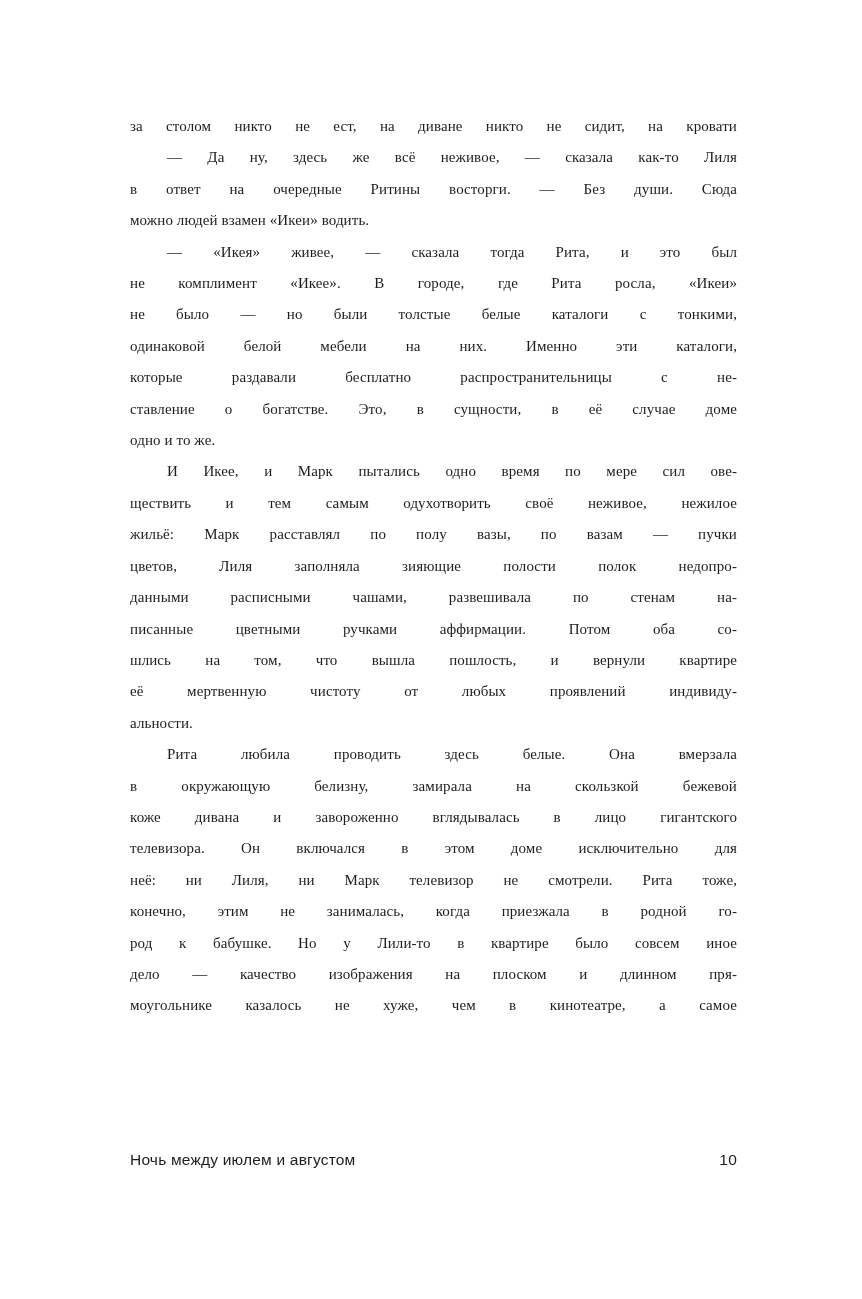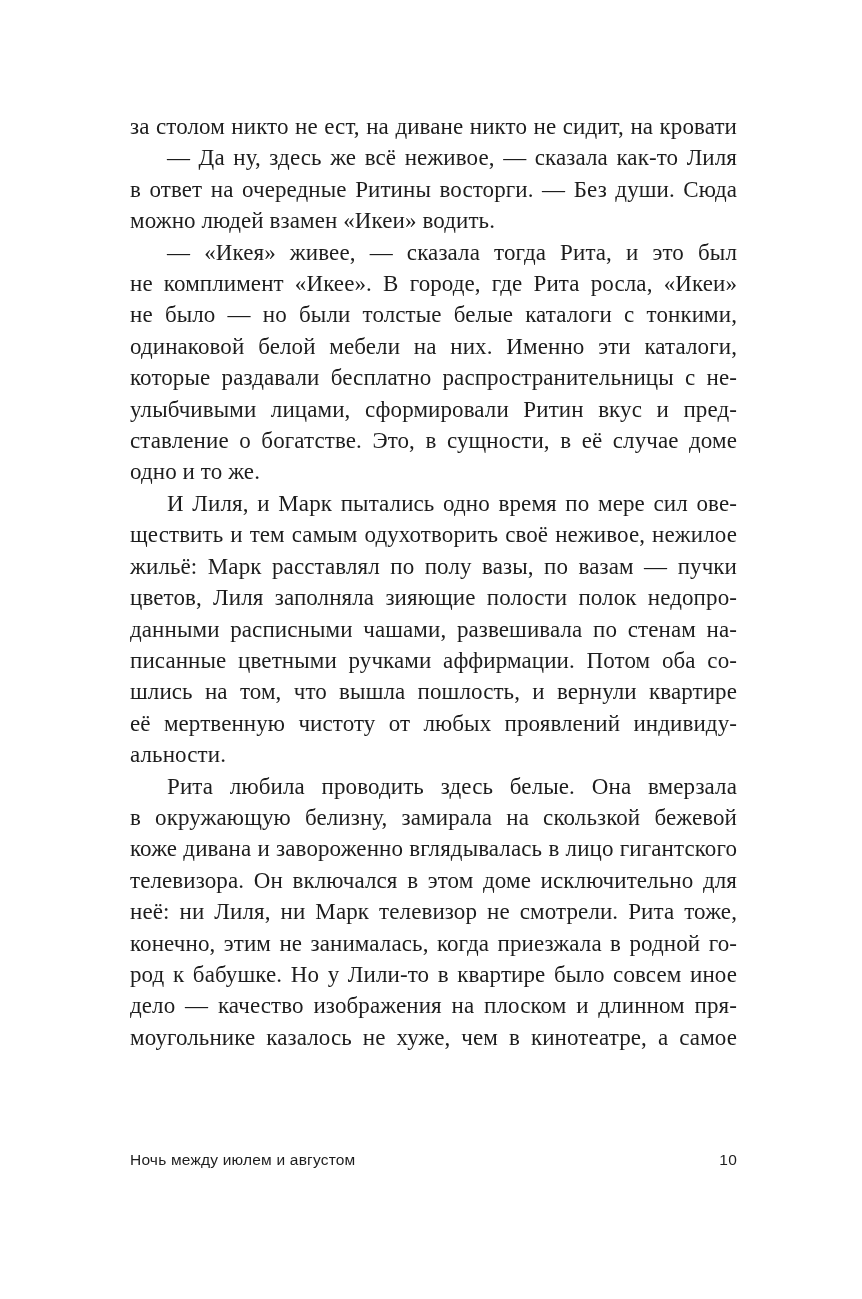--- a/index.html
+++ b/index.html
@@ -18,21 +18,21 @@
   .page {
     position: absolute;
     inset: 0;
     background: #ffffff;
   }
   .text-block {
     position: absolute;
     left: 130px;
     top: 111px;
     width: 607px;
-    font-size: 23px;
+    font-size: 15px;
     line-height: 31.4px;
     letter-spacing: 0.1px;
   }
   .paragraph {
     margin: 0;
   }
   .line {
     text-align: justify;
     text-align-last: justify;
     min-height: 31.4px;
@@ -75,26 +75,25 @@
         <div class="line indent">— Да ну, здесь же всё неживое, — сказала как-то Лиля</div>
         <div class="line">в ответ на очередные Ритины восторги. — Без души. Сюда</div>
         <div class="line last">можно людей взамен «Икеи» водить.</div>
       </div>
       <div class="paragraph">
         <div class="line indent">— «Икея» живее, — сказала тогда Рита, и это был</div>
         <div class="line">не комплимент «Икее». В городе, где Рита росла, «Икеи»</div>
         <div class="line">не было — но были толстые белые каталоги с тонкими,</div>
         <div class="line">одинаковой белой мебели на них. Именно эти каталоги,</div>
         <div class="line">которые раздавали бесплатно распространительницы с не-</div>
-        <div class="line">улыбчивыми лицами, сформировали Ритин вкус и пред-</div>
         <div class="line">ставление о богатстве. Это, в сущности, в её случае доме</div>
         <div class="line last">одно и то же.</div>
       </div>
       <div class="paragraph">
-        <div class="line indent">И Лиля, и Марк пытались одно время по мере сил ове-</div>
+        <div class="line indent">И Икее, и Марк пытались одно время по мере сил ове-</div>
         <div class="line">ществить и тем самым одухотворить своё неживое, нежилое</div>
         <div class="line">жильё: Марк расставлял по полу вазы, по вазам — пучки</div>
         <div class="line">цветов, Лиля заполняла зияющие полости полок недопро-</div>
         <div class="line">данными расписными чашами, развешивала по стенам на-</div>
         <div class="line">писанные цветными ручками аффирмации. Потом оба со-</div>
         <div class="line">шлись на том, что вышла пошлость, и вернули квартире</div>
         <div class="line">её мертвенную чистоту от любых проявлений индивиду-</div>
         <div class="line last">альности.</div>
       </div>
       <div class="paragraph">

